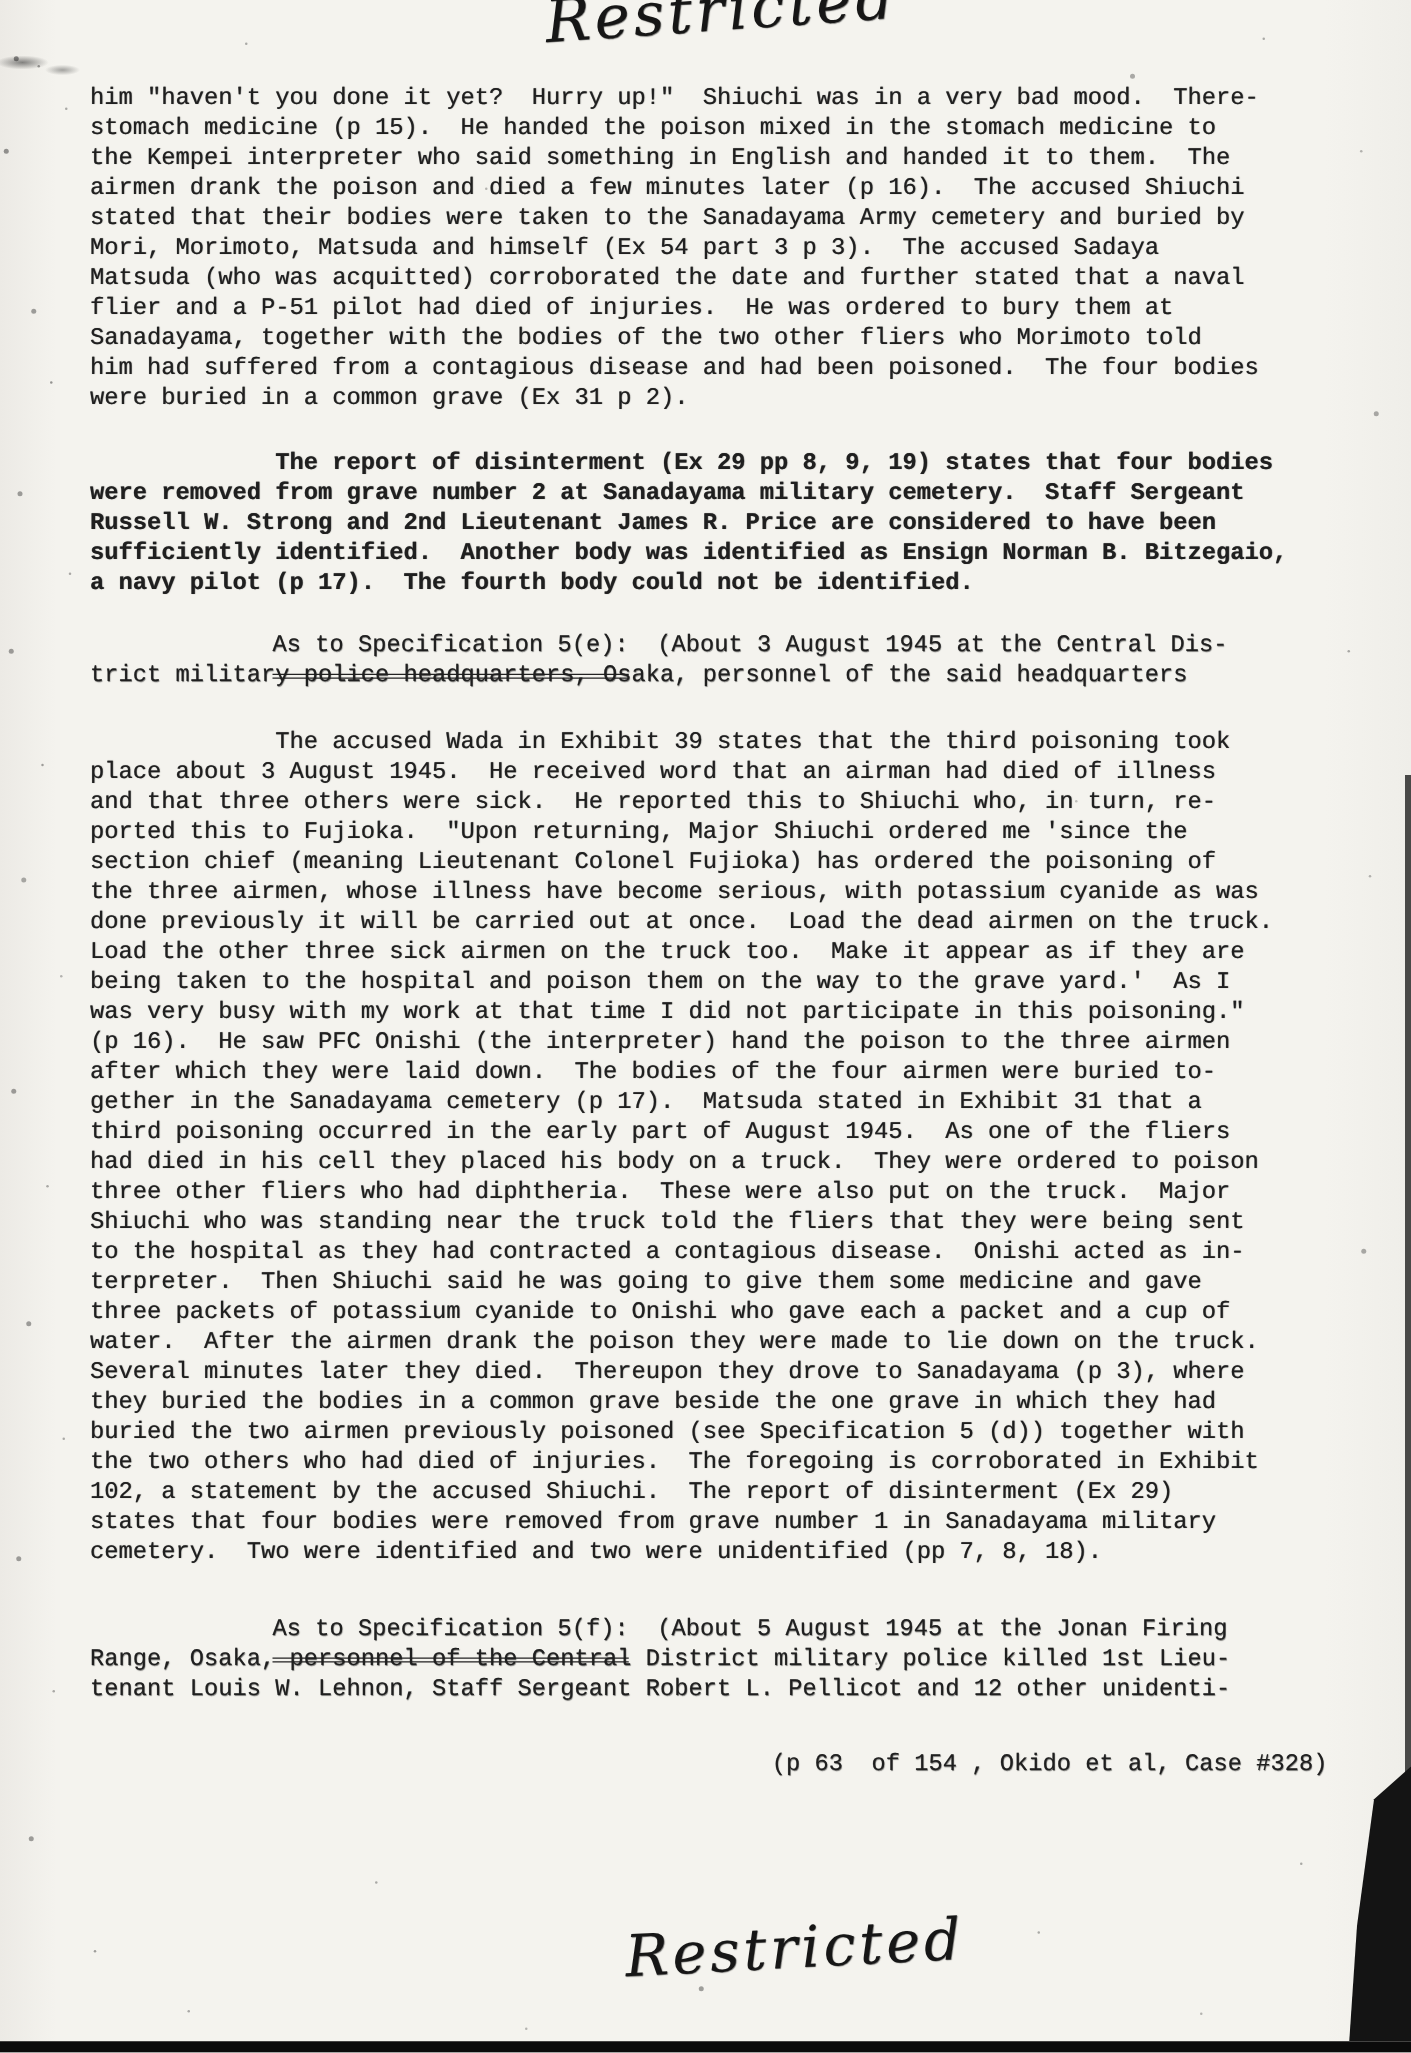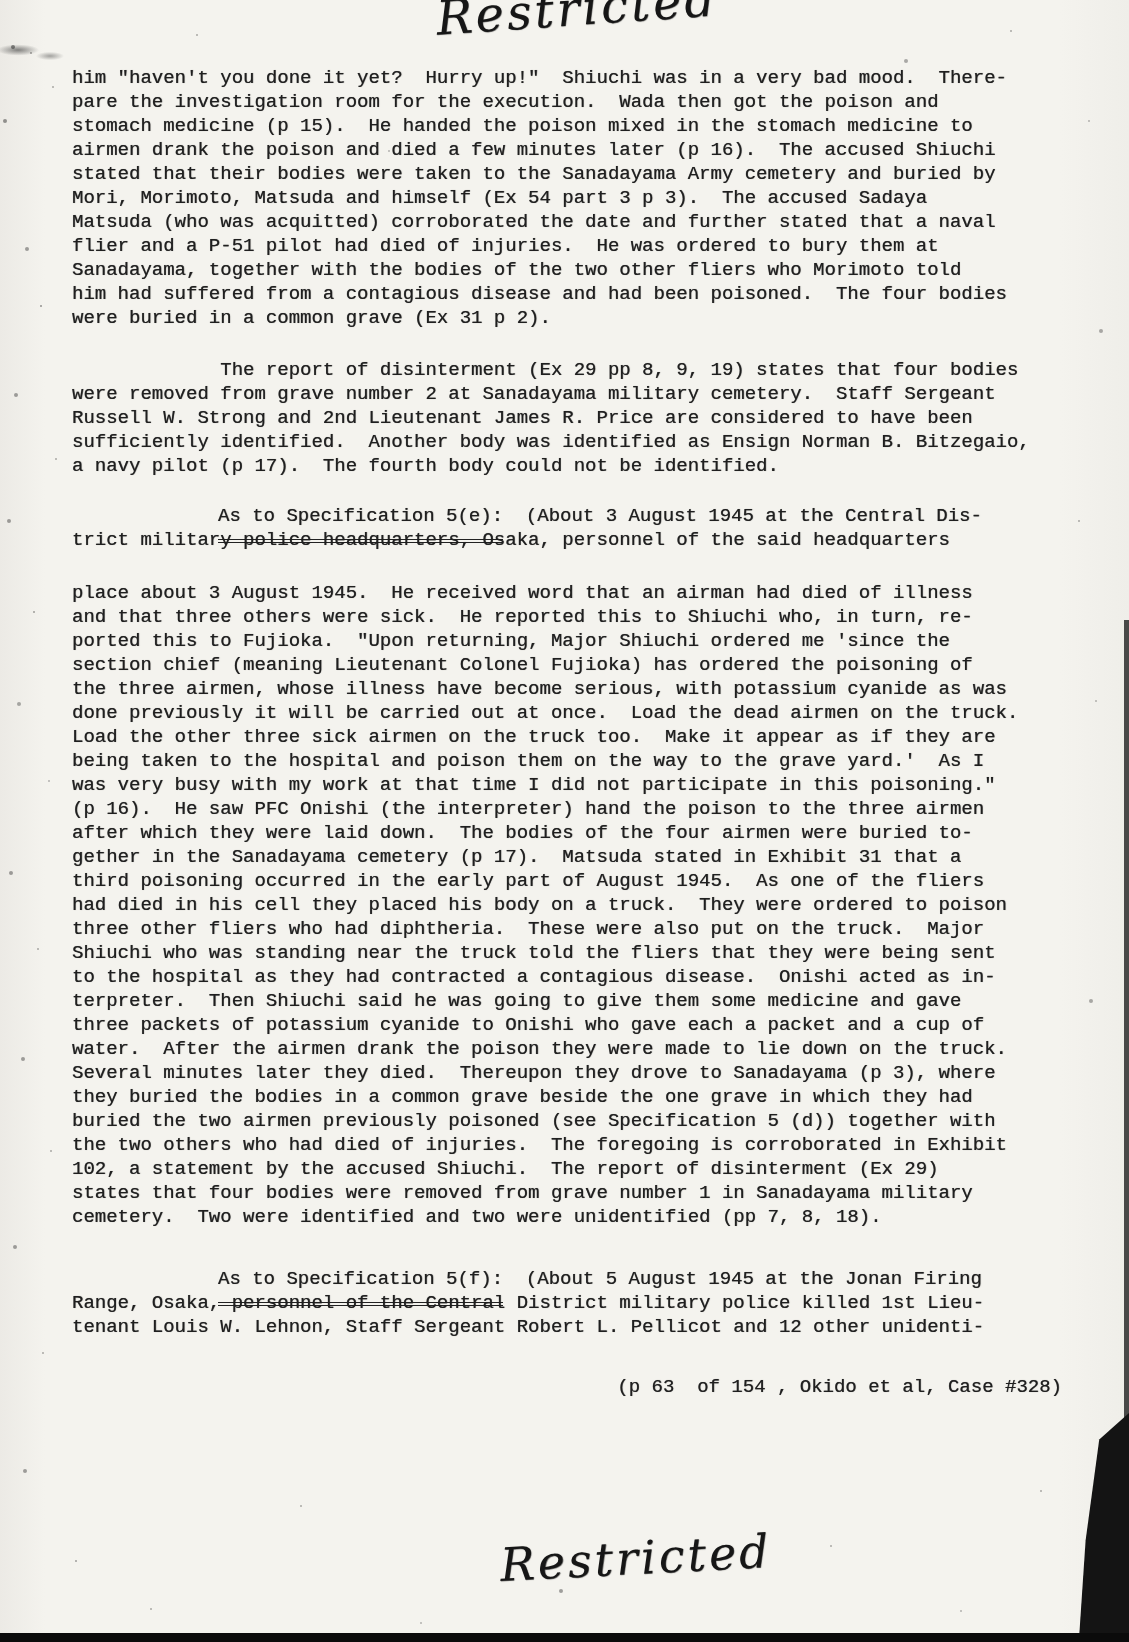--- a/index.html
+++ b/index.html
@@ -13,21 +13,21 @@
     overflow:hidden;
     font-family:"Liberation Mono","DejaVu Sans Mono",monospace;
     font-size:19px;
     line-height:24px;
     color:#1f1f1f;
   }
   .typed { text-shadow:0.4px 0.4px 0.7px rgba(25,25,25,0.55), -0.2px 0 0.4px rgba(25,25,25,0.35); }
   .content { position:absolute; left:72px; top:66px; width:990px; }
   .para { margin:0; }
   .line { white-space:pre; }
-  .m-p2 { margin-top:28px; }
+  .m-p2 { margin-top:28px;font-weight:bold; }
   .m-p3 { margin-top:26px; }
   .m-p4 { margin-top:29px; }
   .m-p5 { margin-top:38px; }
   .heading-line { white-space:pre; padding-left:146px; }
   .spec-heading { border-bottom:4px double #222; padding-bottom:12px; }
   .footer-line { margin-top:36px; padding-left:292px; white-space:pre;text-align:right; }
   .handwritten {
     position:absolute;
     font-family:"DejaVu Serif",serif;
     font-style:italic;
@@ -77,22 +77,22 @@
 
   <div class="speckles"></div>
   <div class="smudge-topleft"></div>
 
   <div class="handwritten hw-top">Restricted</div>
 
   <div class="content typed">
 
     <div class="para">
         <div class="line">him "haven't you done it yet?  Hurry up!"  Shiuchi was in a very bad mood.  There-</div>
-        <div class="line">pare the investigation room for the execution.  Wada then got the poison and</div>
         <div class="line">stomach medicine (p 15).  He handed the poison mixed in the stomach medicine to</div>
+        <div class="line">the Kempei interpreter who said something in English and handed it to them.  The</div>
         <div class="line">airmen drank the poison and died a few minutes later (p 16).  The accused Shiuchi</div>
         <div class="line">stated that their bodies were taken to the Sanadayama Army cemetery and buried by</div>
         <div class="line">Mori, Morimoto, Matsuda and himself (Ex 54 part 3 p 3).  The accused Sadaya</div>
         <div class="line">Matsuda (who was acquitted) corroborated the date and further stated that a naval</div>
         <div class="line">flier and a P-51 pilot had died of injuries.  He was ordered to bury them at</div>
         <div class="line">Sanadayama, together with the bodies of the two other fliers who Morimoto told</div>
         <div class="line">him had suffered from a contagious disease and had been poisoned.  The four bodies</div>
         <div class="line">were buried in a common grave (Ex 31 p 2).</div>
       </div>
 
@@ -105,20 +105,21 @@
       </div>
 
     <div class="para m-p3">
       <div class="heading-line"><span class="spec-heading">As to Specification 5(e):</span><span>  (About 3 August 1945 at the Central Dis-</span></div>
       <div>
           <div class="line">trict military police headquarters, Osaka, personnel of the said headquarters</div>
         </div>
     </div>
 
     <div class="para m-p4">
+        <div class="line">             The accused Wada in Exhibit 39 states that the third poisoning took</div>
         <div class="line">place about 3 August 1945.  He received word that an airman had died of illness</div>
         <div class="line">and that three others were sick.  He reported this to Shiuchi who, in turn, re-</div>
         <div class="line">ported this to Fujioka.  "Upon returning, Major Shiuchi ordered me 'since the</div>
         <div class="line">section chief (meaning Lieutenant Colonel Fujioka) has ordered the poisoning of</div>
         <div class="line">the three airmen, whose illness have become serious, with potassium cyanide as was</div>
         <div class="line">done previously it will be carried out at once.  Load the dead airmen on the truck.</div>
         <div class="line">Load the other three sick airmen on the truck too.  Make it appear as if they are</div>
         <div class="line">being taken to the hospital and poison them on the way to the grave yard.'  As I</div>
         <div class="line">was very busy with my work at that time I did not participate in this poisoning."</div>
         <div class="line">(p 16).  He saw PFC Onishi (the interpreter) hand the poison to the three airmen</div>

